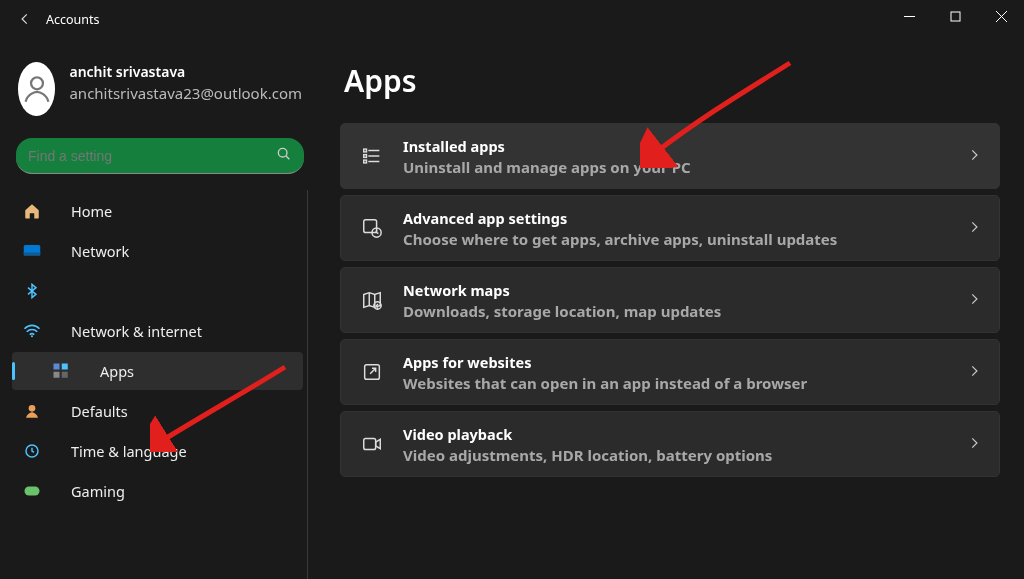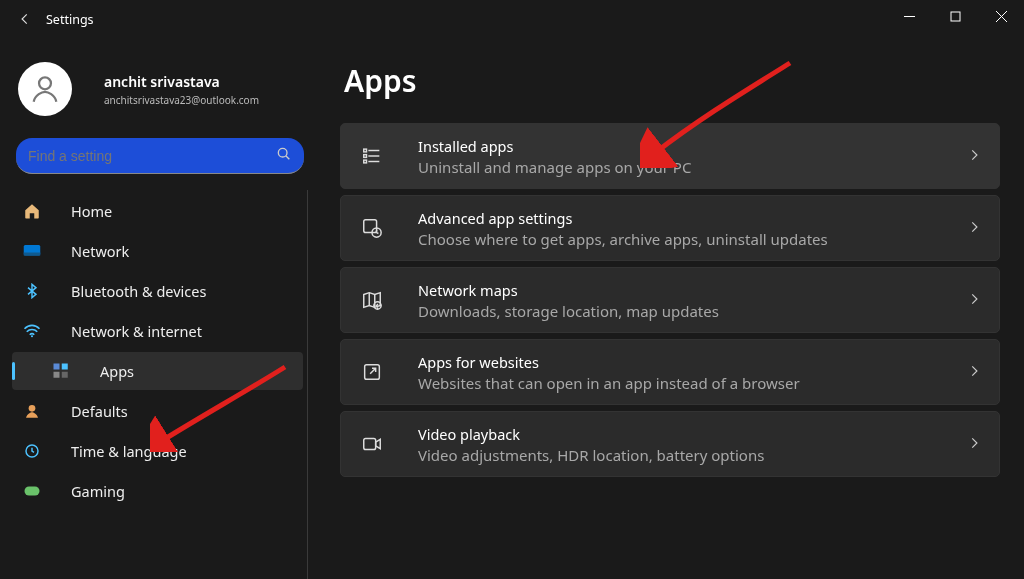--- a/index.html
+++ b/index.html
@@ -6,36 +6,36 @@
   html, body { width: 1024px; height: 579px; overflow: hidden; background:#1a1a1a; font-family: "Segoe UI", system-ui, sans-serif; color:#fff; }
   .window { width:1024px; height:579px; background:#1a1a1a; position:relative; }
   .titlebar { height:38px; display:flex; align-items:center; padding:0 10px; }
   .titlebar .back { width:30px; height:30px; display:flex; align-items:center; justify-content:center; color:#ddd; margin-right:6px;}
   .titlebar .title { font-size:12.5px; color:#fff; font-weight:400; }
   .winbtns { position:absolute; right:0; top:0; display:flex; }
   .winbtn { width:46px; height:32px; display:flex; align-items:center; justify-content:center; color:#fff; }
   .winbtn svg { stroke:#fff; }
   .body { display:flex; height:calc(579px - 38px); }
   .sidebar { width:318px; padding:10px 10px 0 12px; display:flex; flex-direction:column; position:relative;}
-  .profile { display:flex; align-items:center; gap:32px; padding:14px 6px 18px 6px;}
+  .profile { display:flex; align-items:flex-start; gap:14px; padding:14px 6px 18px 6px;}
   .avatar { width:54px; height:54px; border-radius:50%; background:#fff; display:flex; align-items:center; justify-content:center;}
   .avatar svg { fill:#777;}
   .profile .name { font-size:14px; font-weight:600;}
-  .profile .email { font-size:10px; color:#bbb; margin-top:2px;}
-  .search { margin:4px 4px 16px 4px; background:#1d4ed8; border-radius:16px; height:36px; display:flex; align-items:center; padding:0 12px; border-bottom:1px solid #888;}
+  .profile .email { font-size:15px; color:#bbb; margin-top:2px;}
+  .search { margin:4px 4px 16px 4px; background:#15803d; border-radius:16px; height:36px; display:flex; align-items:center; padding:0 12px; border-bottom:1px solid #888;}
   .search input { flex:1; background:transparent; border:none; outline:none; color:#ccc; font-size:14px;}
   .search .icon { color:#ccc; }
   .nav { flex:1; overflow:hidden; border-right:1px solid #3a3a3a; padding-right:4px;}
   .nav-item { display:flex; align-items:center; gap:29px; height:38px; padding:0 10px; border-radius:4px; margin:2px 0; font-size:14.5px; color:#eee;}
   .nav-item.selected { background:#2e2e2e;}
   .nav-item.selected::before { content:""; width:3px; height:18px; background:#4cc2ff; border-radius:2px; margin-left:-10px; margin-right:7px;}
   .nav-item .nicon { width:20px; display:flex; align-items:center; justify-content:center;}
   .main { flex:1; padding:22px 24px 0 22px; overflow-y:auto;}
   .page-title { font-size:30px; font-weight:600; margin-bottom:22px; margin-left:4px;}
-  .card { background:#2b2b2b; border:1px solid #333; border-radius:5px; height:66px; display:flex; align-items:center; padding:0 18px; margin-bottom:6px; gap:33px;}
+  .card { background:#2b2b2b; border:1px solid #333; border-radius:5px; height:66px; display:flex; align-items:center; padding:0 18px; margin-bottom:6px; gap:18px;font-weight:bold;}
   .card.highlight { background:#333333;}
   .card .cicon { width:26px; display:flex; align-items:center; justify-content:center; color:#ddd;}
   .card .ctext { flex:1;}
   .card .ctitle { font-size:14.5px; color:#fff;}
   .card .csub { font-size:15px; color:#a8a8a8; margin-top:1px;}
   .card .chevron { color:#ccc;}
   .arrow { position:absolute; pointer-events:none; }
   .arrow-1 { left:640px; top:58px; }
   .arrow-2 { left:150px; top:362px; }
 </style>
@@ -43,21 +43,21 @@
 <body>
 
 <div class="window">
 
   <div class="titlebar">
     <div class="back">
       <svg width="14" height="14" viewBox="0 0 24 24" fill="none" stroke="#ddd" stroke-width="2">
           <path d="M15 4l-8 8 8 8"></path>
         </svg>
     </div>
-    <div class="title">Settings</div>
+    <div class="title">Accounts</div>
     <div class="winbtns">
       <div class="winbtn">
         <svg width="11" height="11" viewBox="0 0 11 11">
             <line x1="0" y1="5.5" x2="11" y2="5.5" stroke="#fff" stroke-width="1"></line>
           </svg>
       </div>
       <div class="winbtn">
         <svg width="11" height="11" viewBox="0 0 11 11">
             <rect x="1" y="1" width="9" height="9" fill="none" stroke="#fff" stroke-width="1"></rect>
           </svg>
@@ -114,21 +114,20 @@
               </svg>
             </span>
           <span>Network</span>
         </div>
         <div class="nav-item">
           <span class="nicon">
               <svg width="16" height="16" viewBox="0 0 24 24">
                 <path d="M12 2l6 5-6 5 6 5-6 5V2z M6 7l12 10 M6 17l12-10" fill="none" stroke="#4cc2ff" stroke-width="2.2"></path>
               </svg>
             </span>
-          <span>Bluetooth &amp; devices</span>
         </div>
         <div class="nav-item">
           <span class="nicon">
               <svg width="18" height="14" viewBox="0 0 24 18">
                 <path d="M2 6c6-6 14-6 20 0 M5 10c4-4 10-4 14 0 M9 14c2-2 4-2 6 0" fill="none" stroke="#4cc2ff" stroke-width="2.2"></path>
                 <circle cx="12" cy="16" r="1.4" fill="#4cc2ff"></circle>
               </svg>
             </span>
           <span>Network &amp; internet</span>
         </div>

